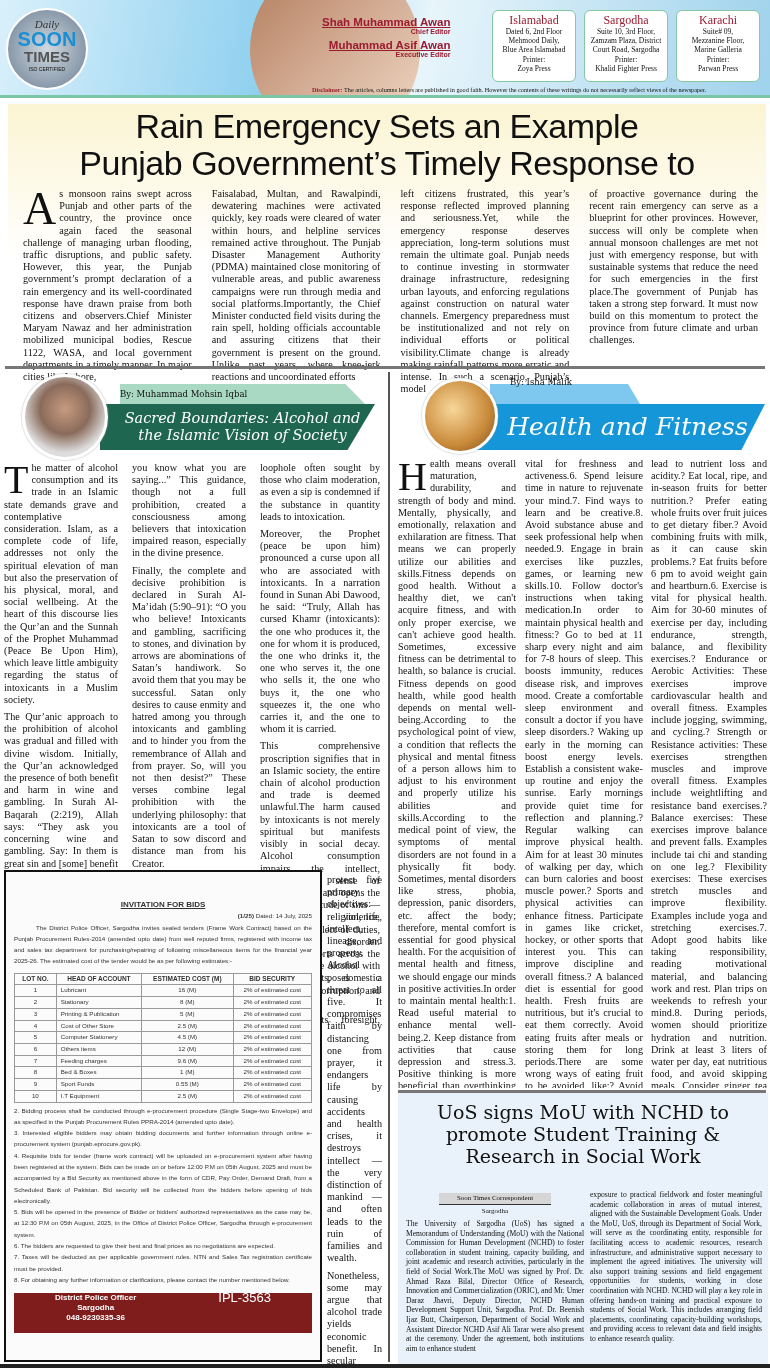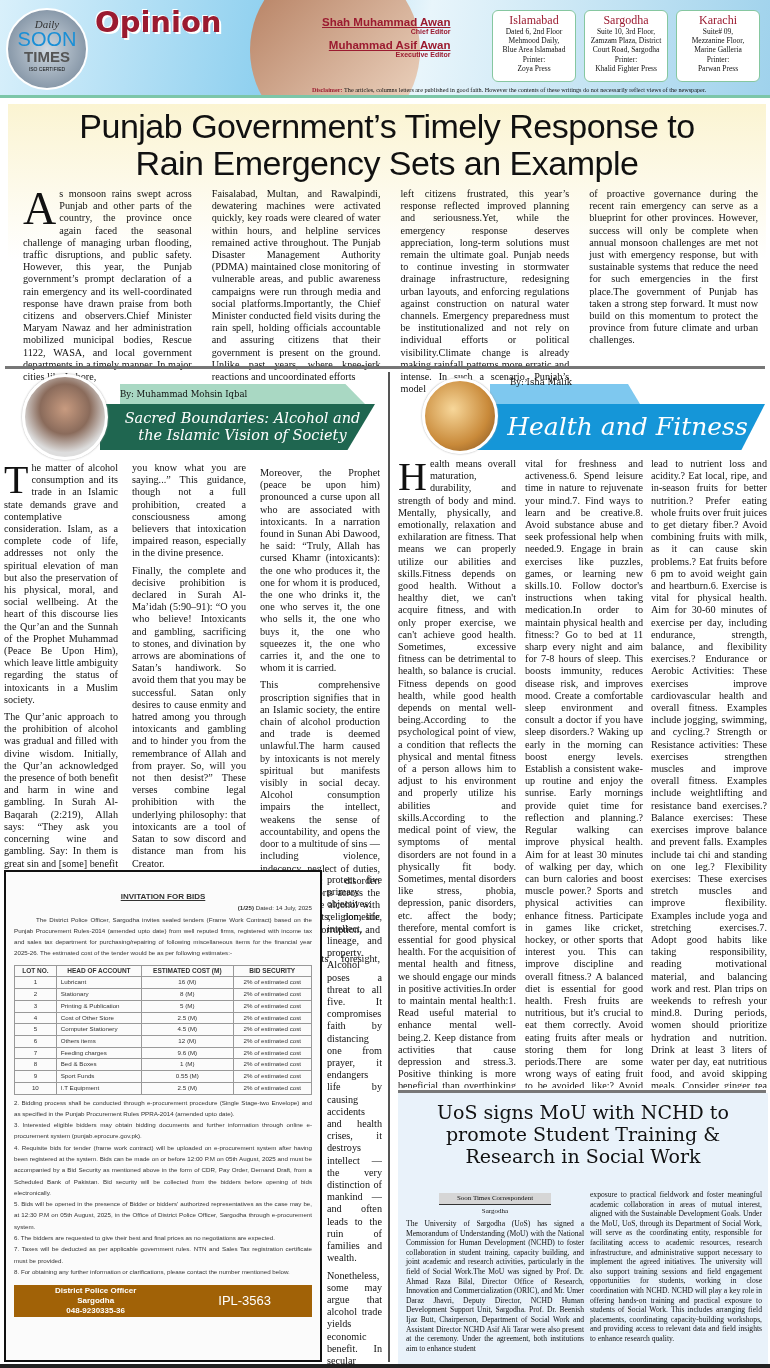--- a/index.html
+++ b/index.html
@@ -3,21 +3,21 @@
 <meta charset="utf-8">
 <style>
 *{box-sizing:border-box;margin:0;padding:0;}
 body{width:770px;height:1368px;overflow:hidden;background:#fff;font-family:"Liberation Serif",serif;color:#111;position:relative;}
 .p{text-align:justify;font-size:10.2px;line-height:12.2px;}
 
 #hdr{position:absolute;left:0;top:0;width:770px;height:98px;background:linear-gradient(100deg,#d9f0fb 0%,#8fd0ef 35%,#e8f5fb 55%,#9fd2ec 100%);border-bottom:3px solid #7cc6a8;overflow:hidden;}
 #hdr .swoop{position:absolute;left:250px;top:-40px;width:170px;height:180px;border-radius:50%;background:linear-gradient(135deg,#b27a5b,#f2dcc9);}
 #logo{position:absolute;left:6px;top:8px;width:82px;height:82px;border-radius:50%;background:radial-gradient(circle,#cfd8e0 0%,#6c7f93 100%);border:2px solid #fff;text-align:center;font-family:"Liberation Sans",sans-serif;}
 #logo .d{font-family:"Liberation Serif",serif;font-style:italic;font-size:11px;color:#333;margin-top:8px;}
-#logo .s{font-size:20px;font-weight:normal;color:#1a8fd6;line-height:18px;}
+#logo .s{font-size:20px;font-weight:bold;color:#1a8fd6;line-height:18px;}
 #logo .t{font-size:15px;font-weight:bold;color:#555;line-height:18px;}
 #logo .c{font-size:5px;color:#111;}
 #ed-title{position:absolute;left:95px;top:6px;font-family:"DejaVu Sans",sans-serif;font-weight:bold;color:#9b1b30;font-size:29px;line-height:32px;text-align:center;text-shadow:2px 2px 0 #fff,-1px -1px 0 #fff;}
 #editors{position:absolute;left:322px;top:16px;text-align:right;font-family:"Liberation Sans",sans-serif;}
 #editors .n{color:#9b1b30;font-weight:bold;font-size:11.5px;text-decoration:underline;}
 #editors .r{color:#9b1b30;font-weight:bold;font-size:7px;margin-bottom:4px;}
 .office{position:absolute;top:10px;width:84px;height:72px;background:#fff;border:1px solid #86c7a0;border-radius:6px;text-align:center;font-size:7.5px;line-height:9.2px;padding-top:2px;}
 .office .c{color:#9b1b30;font-weight:normal;font-size:12px;line-height:14px;}
 #disc{position:absolute;left:312px;top:86px;font-size:6.2px;color:#111;white-space:nowrap;}
 #disc b{color:#9b1b30;}
@@ -28,43 +28,42 @@
 .cols4 .col{width:170px;}
 .drop{float:left;font-size:46px;line-height:38px;margin-right:3px;margin-top:2px;}
 .rule{position:absolute;height:3px;background:#777;}
 .byline{position:absolute;font-family:"DejaVu Serif",serif;font-size:8.5px;padding:5px 0 0 50px;}
 .banner{position:absolute;color:#fff;font-family:"DejaVu Serif",serif;text-align:center;font-style:italic;}
 .circ{position:absolute;border-radius:50%;border:3px solid #fff;box-shadow:0 0 2px #999;overflow:hidden;}
 .acol{position:absolute;}
 .vline{position:absolute;width:2px;background:#555;}
 
 #tender{position:absolute;left:4px;top:870px;width:318px;height:492px;border:2px solid #111;background:#fbfbfb;font-family:"Liberation Sans",sans-serif;font-size:6.2px;line-height:11.3px;color:#333;padding:8px 8px;}
-#tender h3{text-align:center;text-decoration:underline;font-size:8px;margin-top:11px;}
+#tender h3{text-align:center;text-decoration:underline;font-size:8px;margin-top:19px;}
 #tender table{border-collapse:collapse;width:100%;margin:6px 0 2px;}
 #tender td,#tender th{border:1px solid #999;padding:0 4px;font-size:6.2px;line-height:10.7px;}
 #tender th{font-size:6.5px;}
-#tfoot{margin-top:8px;background:#a16207;color:#fff;height:32px;display:flex;align-items:center;justify-content:space-around;font-weight:bold;font-size:8px;line-height:10px;text-align:center;}
+#tfoot{margin-top:8px;background:#7f1d1d;color:#fff;height:40px;display:flex;align-items:flex-start;justify-content:space-around;font-weight:bold;font-size:8px;line-height:10px;text-align:center;}
 #tfoot .ipl{font-size:13px;font-weight:normal;}
 
 #uos{position:absolute;left:398px;top:1093px;width:370px;height:272px;background:#e9f2fa;}
 #uos h2{font-family:"DejaVu Serif",serif;font-weight:normal;font-size:19px;line-height:22px;text-align:center;margin-top:8px;}
 </style>
 </head>
 <body>
 
 <div id="hdr">
   <div class="swoop"></div>
   <div id="logo">
     <div class="d">Daily</div>
     <div class="s">SOON</div>
     <div class="t">TIMES</div>
     <div class="c">ISO CERTIFIED</div>
   </div>
   <div id="ed-title">
-    <div>Opinion</div>
   </div>
   <div id="editors">
     <div class="n">Shah Muhammad Awan</div>
     <div class="r">Chief Editor</div>
     <div class="n">Muhammad Asif Awan</div>
     <div class="r">Executive Editor</div>
   </div>
   <div class="office" style="left:492px">
     <div class="c">Islamabad</div>
     <div>Dated 6, 2nd Floor</div>
@@ -87,22 +86,22 @@
       <div>Mezzanine Floor,</div>
       <div>Marine Galleria</div>
       <div>Printer:</div>
       <div>Parwan Press</div>
   </div>
   <div id="disc"><b>Disclaimer:</b><span> The articles, columns letters are published in good faith. However the contents of these writings do not necessarily reflect views of the newspaper.</span></div>
 </div>
 
 <div id="main">
   <h1>
+      <div>Rain Emergency Sets an Example</div>
       <div>Punjab Government’s Timely Response to</div>
-      <div>Rain Emergency Sets an Example</div>
     </h1>
   <div class="cols4" style="top:84px;">
     <div class="col p"><span class="drop">A</span><span>s monsoon rains swept across Punjab and other parts of the country, the province once again faced the seasonal challenge of managing urban flooding, traffic disruptions, and public safety. However, this year, the Punjab government’s prompt declaration of a rain emergency and its well-coordinated response have drawn praise from both citizens and observers.Chief Minister Maryam Nawaz and her administration mobilized municipal bodies, Rescue 1122, WASA, and local government departments in a timely manner. In major cities like Lahore,</span></div>
     <div class="col p">Faisalabad, Multan, and Rawalpindi, dewatering machines were activated quickly, key roads were cleared of water within hours, and helpline services remained active throughout. The Punjab Disaster Management Authority (PDMA) maintained close monitoring of vulnerable areas, and public awareness campaigns were run through media and social platforms.Importantly, the Chief Minister conducted field visits during the rain spell, holding officials accountable and assuring citizens that their government is present on the ground. Unlike past years, where knee-jerk reactions and uncoordinated efforts</div>
     <div class="col p">left citizens frustrated, this year’s response reflected improved planning and seriousness.Yet, while the emergency response deserves appreciation, long-term solutions must remain the ultimate goal. Punjab needs to continue investing in stormwater drainage infrastructure, redesigning urban layouts, and enforcing regulations against construction on natural water channels. Emergency preparedness must be institutionalized and not rely on individual efforts or political visibility.Climate change is already making rainfall patterns more erratic and intense. In such a scenario, Punjab’s model</div>
     <div class="col p">of proactive governance during the recent rain emergency can serve as a blueprint for other provinces. However, success will only be complete when annual monsoon challenges are met not just with emergency response, but with sustainable systems that reduce the need for such emergencies in the first place.The government of Punjab has taken a strong step forward. It must now build on this momentum to protect the province from future climate and urban challenges.</div>
   </div>
 </div>
 <div class="rule" style="left:5px;top:366px;width:760px;"></div>
 
@@ -118,20 +117,21 @@
   <p><span class="drop" style="font-size:40px;line-height:32px;">T</span><span>he matter of alcohol consumption and its trade in an Islamic state demands grave and contemplative consideration. Islam, as a complete code of life, addresses not only the spiritual elevation of man but also the preservation of his physical, moral, and social wellbeing. At the heart of this discourse lies the Qur’an and the Sunnah of the Prophet Muhammad (Peace Be Upon Him), which leave little ambiguity regarding the status of intoxicants in a Muslim society.</span></p>
   <p style="margin-top:5px">The Qur’anic approach to the prohibition of alcohol was gradual and filled with divine wisdom. Initially, the Qur’an acknowledged the presence of both benefit and harm in wine and gambling. In Surah Al-Baqarah (2:219), Allah says: “They ask you concerning wine and gambling. Say: In them is great sin and [some] benefit for men, but the sin of them is greater than their benefit.” This verse invites the intellect to weigh the moral and societal cost of intoxicants and lays the foundation for future prohibition.</p>
   <p style="margin-top:5px">The next command came in Surah An-Nisa (4:43): “O you who believe! Do not approach prayer while you are intoxicated until</p>
 </div>
 <div class="acol p" style="left:132px;top:462px;width:114px;">
   <p>you know what you are saying...” This guidance, though not a full prohibition, created a consciousness among believers that intoxication impaired reason, especially in the divine presence.</p>
   <p style="margin-top:5px">Finally, the complete and decisive prohibition is declared in Surah Al-Ma’idah (5:90–91): “O you who believe! Intoxicants and gambling, sacrificing to stones, and divination by arrows are abominations of Satan’s handiwork. So avoid them that you may be successful. Satan only desires to cause enmity and hatred among you through intoxicants and gambling and to hinder you from the remembrance of Allah and from prayer. So, will you not then desist?” These verses combine legal prohibition with the underlying philosophy: that intoxicants are a tool of Satan to sow discord and distance man from his Creator.</p>
   <p style="margin-top:5px">The Sunnah of the Prophet (peace be upon him) reinforces and elaborates upon these commandments. He said, “Every intoxicant is Khamr, and every Khamr is haram (forbidden).” (Sahih Muslim). The Messenger of Allah also declared, “Whatever intoxicates in large amounts, a small amount of it is also forbidden.” (Sunan al-Tirmidhi). This hadith eliminates the</p>
 </div>
 <div class="acol p" style="left:260px;top:462px;width:120px;">
+  <p>loophole often sought by those who claim moderation, as even a sip is condemned if the substance in quantity leads to intoxication.</p>
   <p style="margin-top:5px">Moreover, the Prophet (peace be upon him) pronounced a curse upon all who are associated with intoxicants. In a narration found in Sunan Abi Dawood, he said: “Truly, Allah has cursed Khamr (intoxicants): the one who produces it, the one for whom it is produced, the one who drinks it, the one who serves it, the one who sells it, the one who buys it, the one who squeezes it, the one who carries it, and the one to whom it is carried.</p>
   <p style="margin-top:5px">This comprehensive proscription signifies that in an Islamic society, the entire chain of alcohol production and trade is deemed unlawful.The harm caused by intoxicants is not merely spiritual but manifests visibly in social decay. Alcohol consumption impairs the intellect, weakens the sense of accountability, and opens the door to a multitude of sins — including violence, indecency, neglect of duties, and public disorder. Countless reports across the world associate alcohol with road accidents, domestic abuse, moral corruption, and even suicide.</p>
   <p style="margin-top:5px">Islam, in its foresight, endeavors to</p>
 </div>
 <div class="acol p" style="left:327px;top:874px;width:55px;">
   <p>protect five primary objectives: religion, life, intellect, lineage, and property. Alcohol poses a threat to all five. It compromises faith by distancing one from prayer, it endangers life by causing accidents and health crises, it destroys intellect — the very distinction of mankind — and often leads to the ruin of families and wealth.</p>
   <p style="margin-top:5px">Nonetheless, some may argue that alcohol trade yields economic benefit. In secular societies, it generates revenue, provides employment, and supports hospitality industries.</p>
 </div>
 <div class="vline" style="left:388px;top:372px;height:990px;"></div>
 

